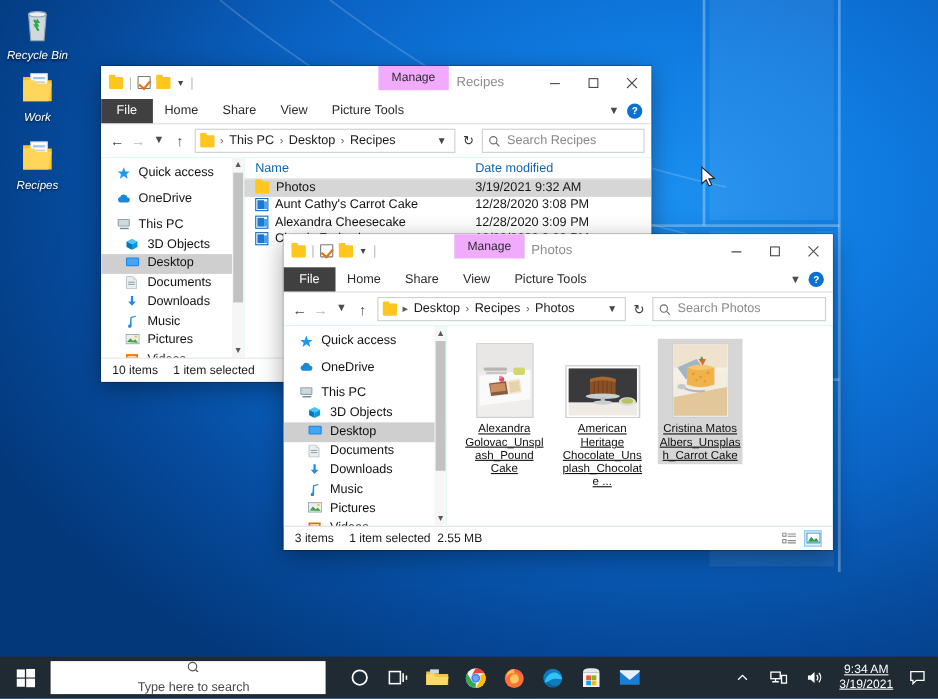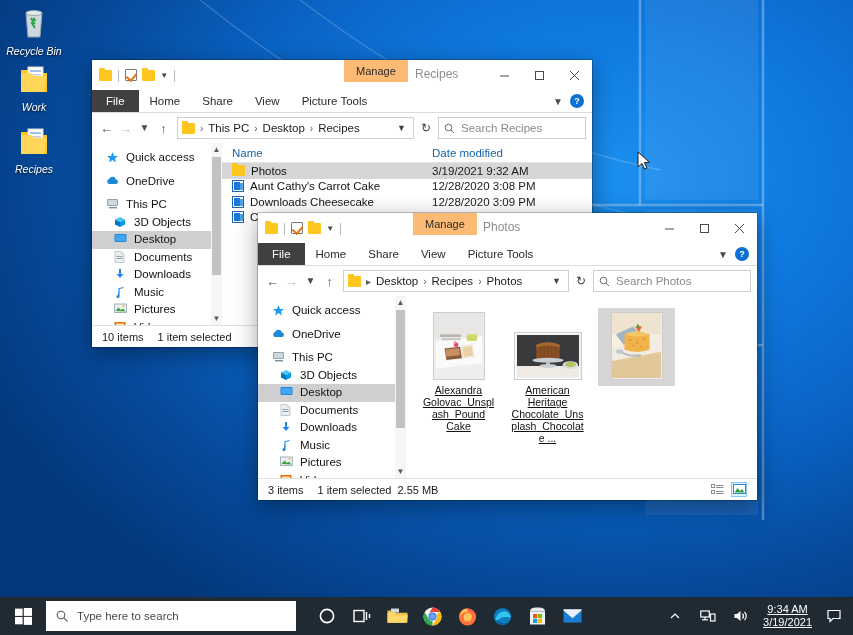--- a/index.html
+++ b/index.html
@@ -58,21 +58,21 @@
   .qat-box:after {
     content:""; position:absolute; left:2px; top:1px; width:5px; height:8px;
     border: solid #e8730d; border-width: 0 2px 2px 0; transform: rotate(40deg);
   }
   .qat-caret { font-size: 8px; color: #444; }
   .win-title {
     position:absolute; left:0; right:0; text-align:center;
     font-size: 12px; color: #8d8d8d; pointer-events:none;
   }
   .ctx-tab {
-    position: absolute; top: 0; height: 22px; background: #fdba74;
+    position: absolute; top: 0; height: 22px; background: #f0abfc;
     display:flex; align-items:center; justify-content:center;
     font-size: 11px; color: #2b2b2b; padding: 0 12px;
   }
   .wbtns { margin-left: auto; display: flex; height: 30px; }
   .wbtn {
     width: 35px; height: 30px; display:flex; align-items:center; justify-content:center;
     color: #4a4a4a;
   }
   .wbtn svg { display:block; }
   .ribbon {
@@ -182,21 +182,21 @@
 
   
   #taskbar {
     position:absolute; left:0; right:0; bottom:0; height:38px;
     background:#1f2a33; display:flex; align-items:center; color:#fff;
     font-size:11.5px;
   }
   #startbtn { width:46px; height:38px; display:flex; align-items:center; justify-content:center; }
   #tbsearch {
     width: 250px; height: 30px; background:#fff; color:#4a4a4a;
-    display:flex; align-items:center; gap:8px; padding-left:10px; font-size:11.5px;
+    display:flex; align-items:center; gap:8px; padding-left:10px; font-size:11.5px;flex-direction:column;
   }
   .tbicons { display:flex; align-items:center; gap:13px; padding-left:20px; }
   .tbic { width:22px; height:22px; display:flex; align-items:center; justify-content:center; }
   .tray { margin-left:auto; display:flex; align-items:center; gap:11px; padding-right:8px;text-decoration:underline; }
   .clock { text-align:center; line-height:13px; font-size:11px; }
   #cursor { position:absolute; pointer-events:none; }
 </style>
 </head>
 <body>
 
@@ -453,21 +453,21 @@
         <div class="frow">
           <div class="nm">
             <span class="docic"></span>
             <span>Aunt Cathy's Carrot Cake</span>
           </div>
           <div class="dt">12/28/2020 3:08 PM</div>
         </div>
         <div class="frow">
           <div class="nm">
             <span class="docic"></span>
-            <span>Downloads Cheesecake</span>
+            <span>Alexandra Cheesecake</span>
           </div>
           <div class="dt">12/28/2020 3:09 PM</div>
         </div>
         <div class="frow">
           <div class="nm">
             <span class="docic"></span>
             <span>Classic Fruitcake</span>
           </div>
           <div class="dt">12/28/2020 3:09 PM</div>
         </div>
@@ -722,20 +722,21 @@
                   <circle cx="33" cy="27" r="1.3"></circle>
                     <circle cx="22" cy="34" r="1.1"></circle>
                   <circle cx="30" cy="35" r="1.1"></circle>
                 </g>
                 <path d="M24 14 l4 6 l3 -6 z" fill="#e8662a"></path>
                 <path d="M27 11 l2 4 l-4 0 z" fill="#4e9c3a"></path>
                 <path d="M8 40 q10 6 22 4" stroke="#b0b7bb" stroke-width="2" fill="none"></path>
                 <ellipse cx="8" cy="40" rx="4" ry="2.4" fill="#c3cacd"></ellipse>
               </svg>
             </div>
+            <div class="cap">Cristina Matos Albers_Unsplash_Carrot Cake</div>
           </div>
         </div>
       </div>
     </div>
 
     <div class="statusbar">
       <span>3 items</span>
       <span>1 item selected</span>
       <span style="margin-left:-8px;">2.55 MB</span>
       <div class="viewbtns">

